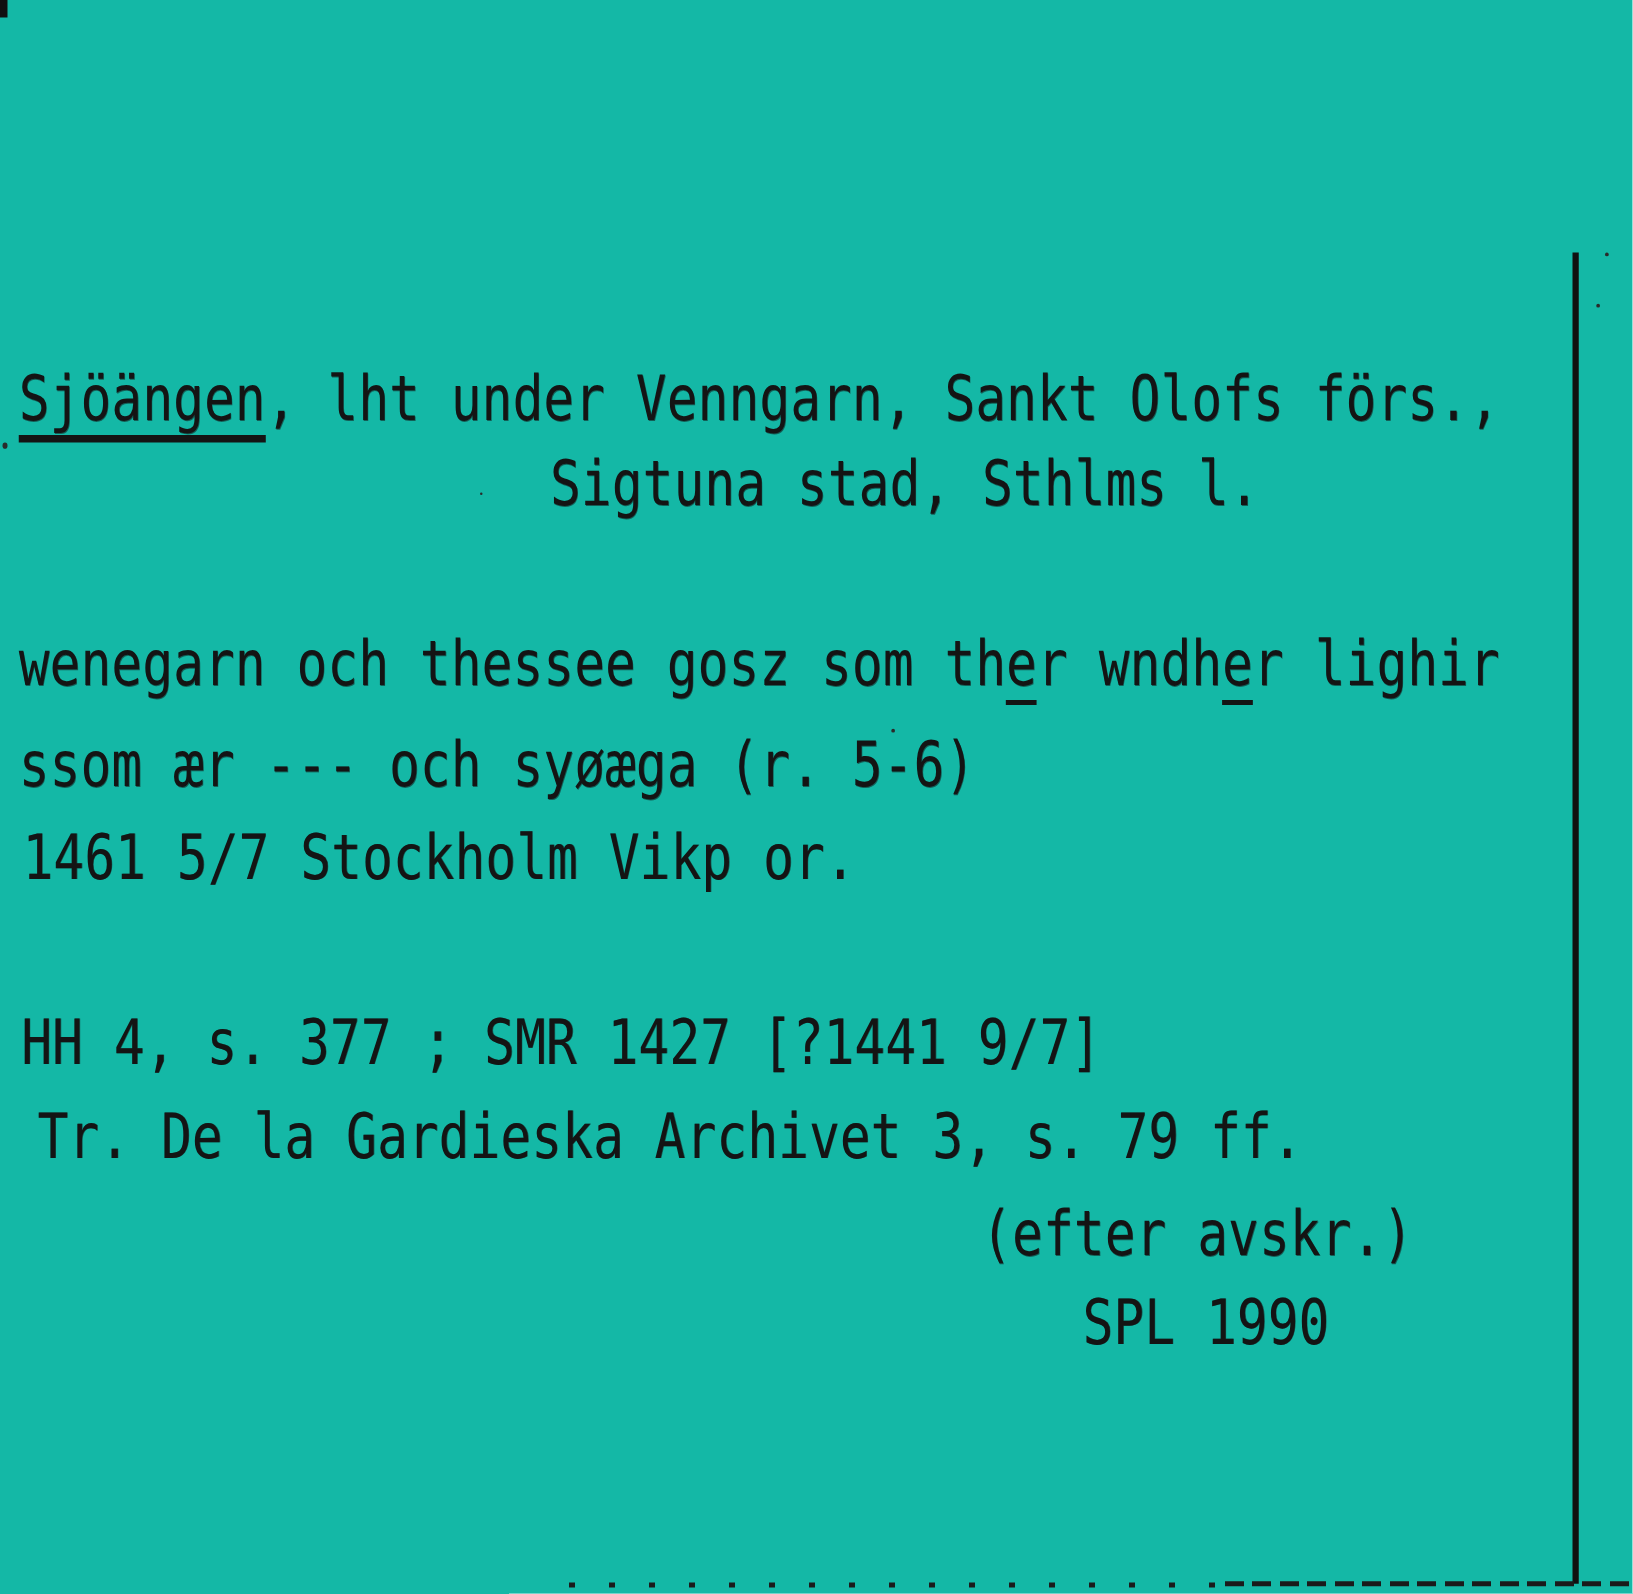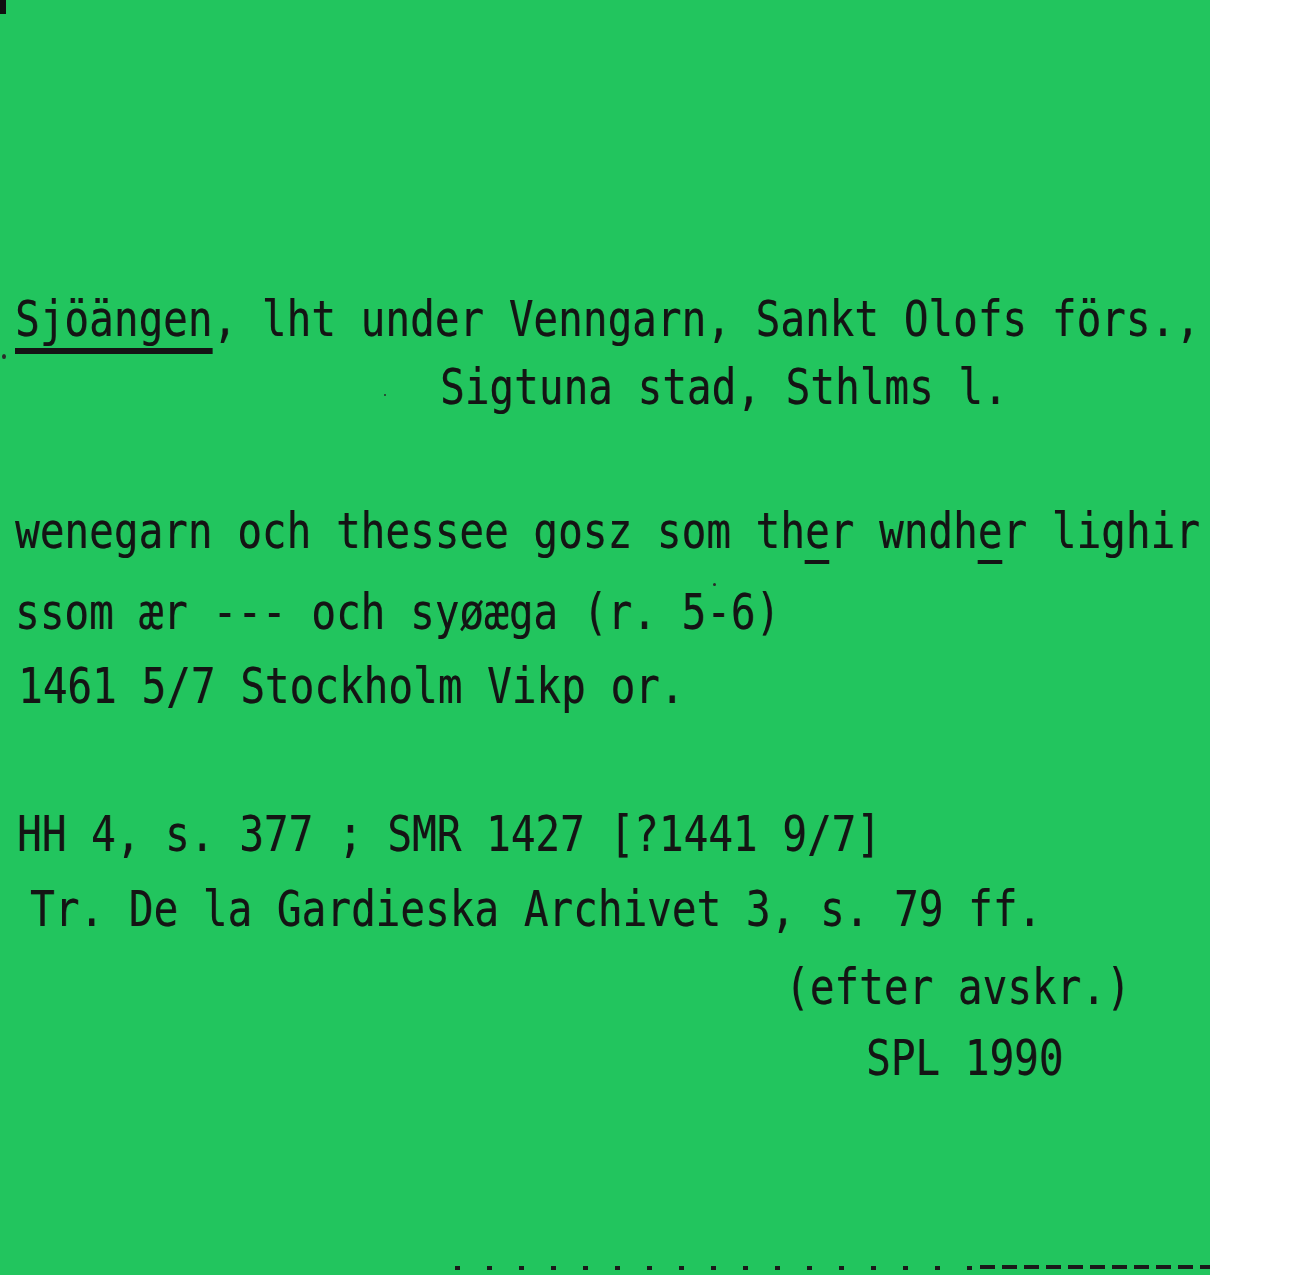--- a/index.html
+++ b/index.html
@@ -2,23 +2,23 @@
 <html><head>
 <meta charset="utf-8">
 <style>
   html, body {
     margin: 0;
     padding: 0;
     background: #ffffff;
   }
   .page {
     position: relative;
-    width: 1210px;
+    width: 1306px;
     height: 1275px;
-    background: #22c55e;
+    background: #14b8a6;
     overflow: hidden;
   }
   .line {
     position: absolute;
     font-family: "DejaVu Sans Mono", "Liberation Mono", monospace;
     font-size: 50px;
     line-height: 1;
     color: #141414;
     white-space: pre;
     transform: scaleX(0.82);

